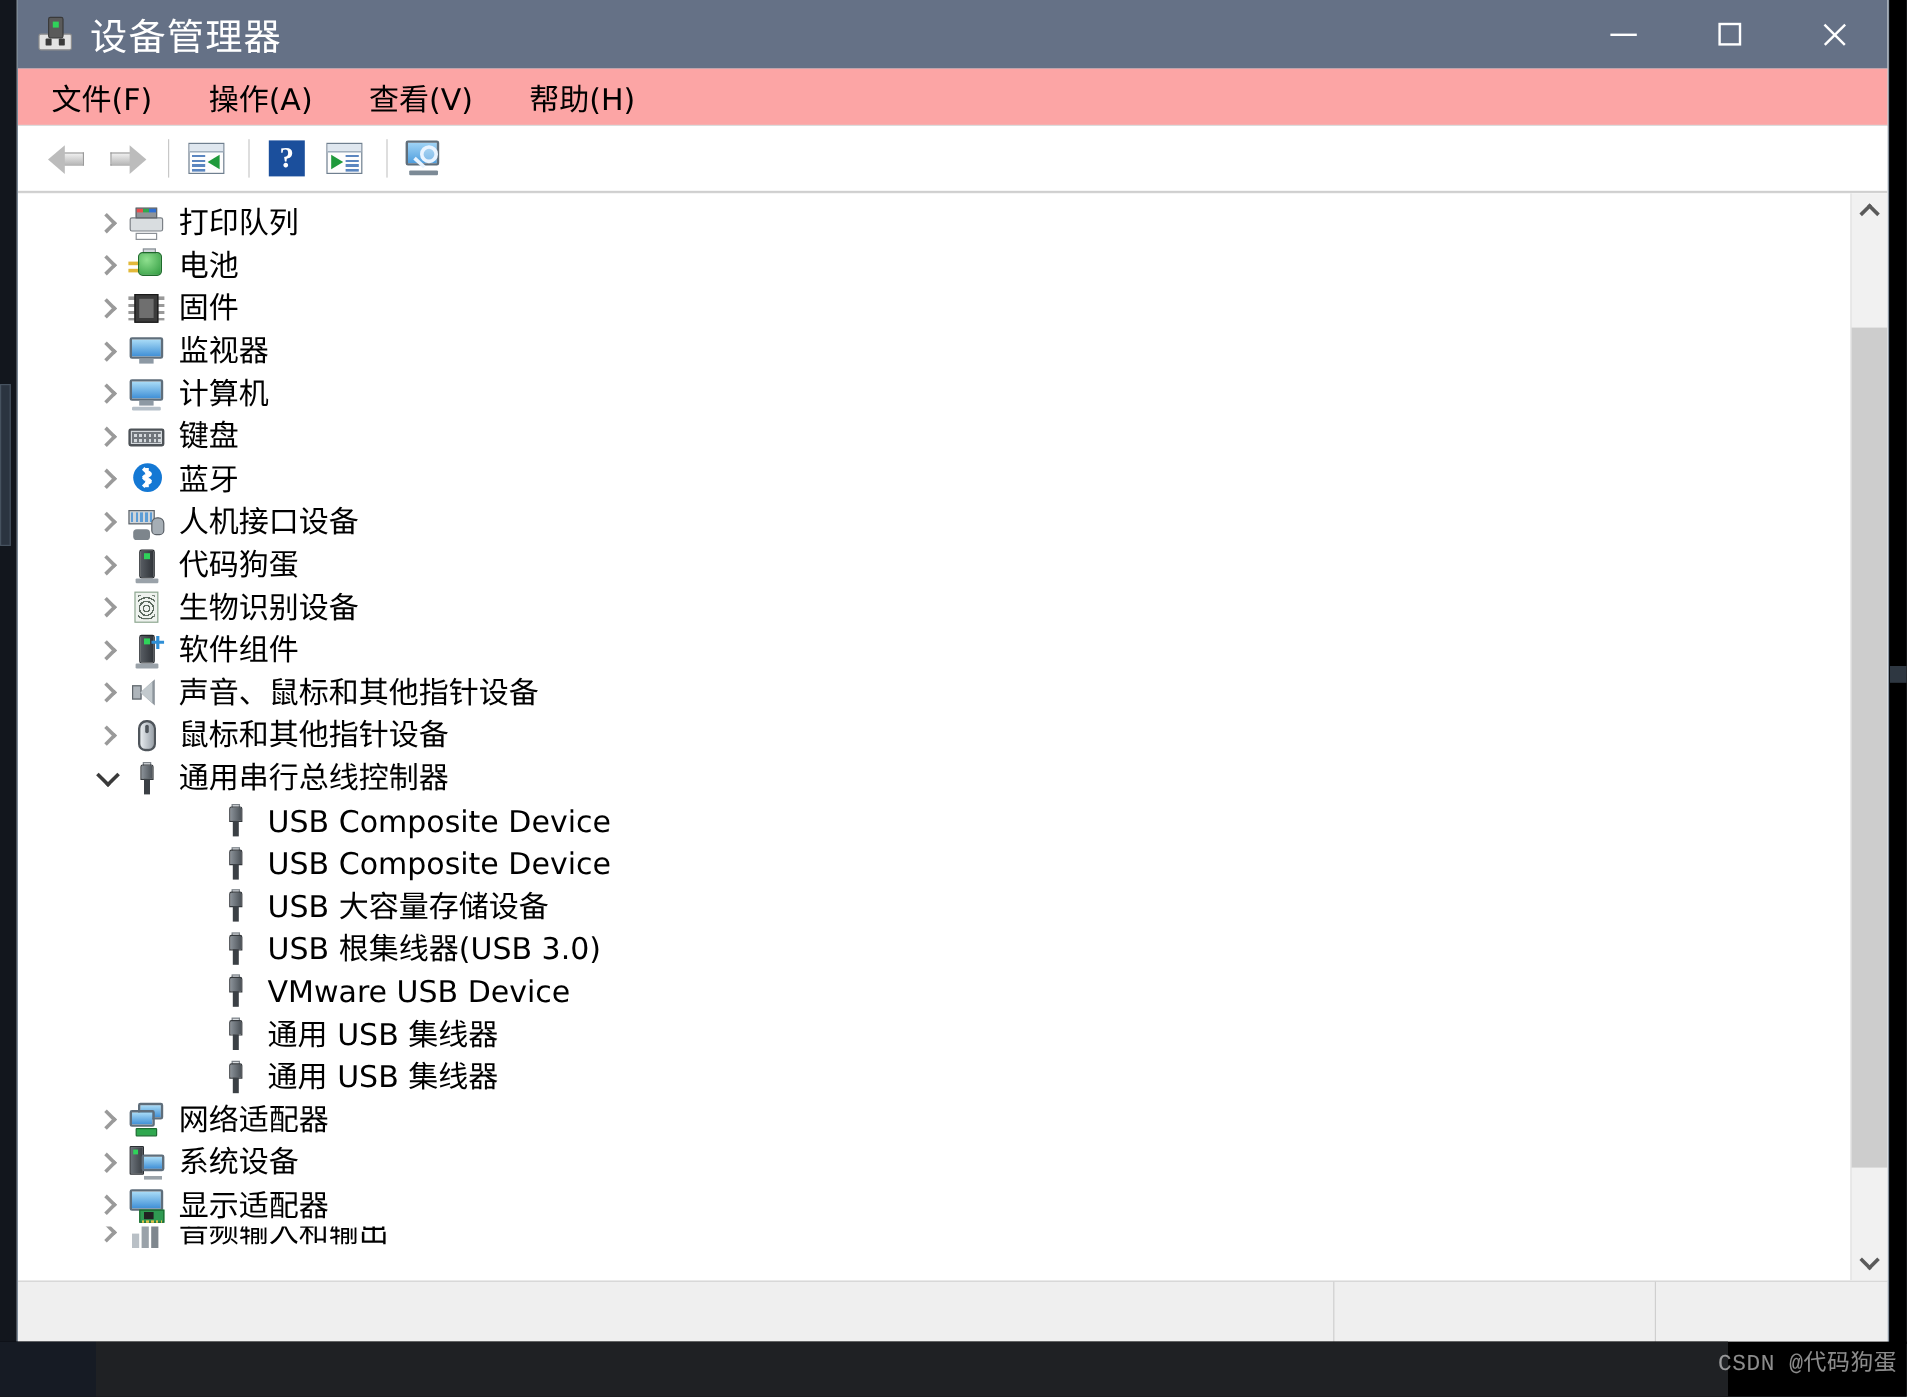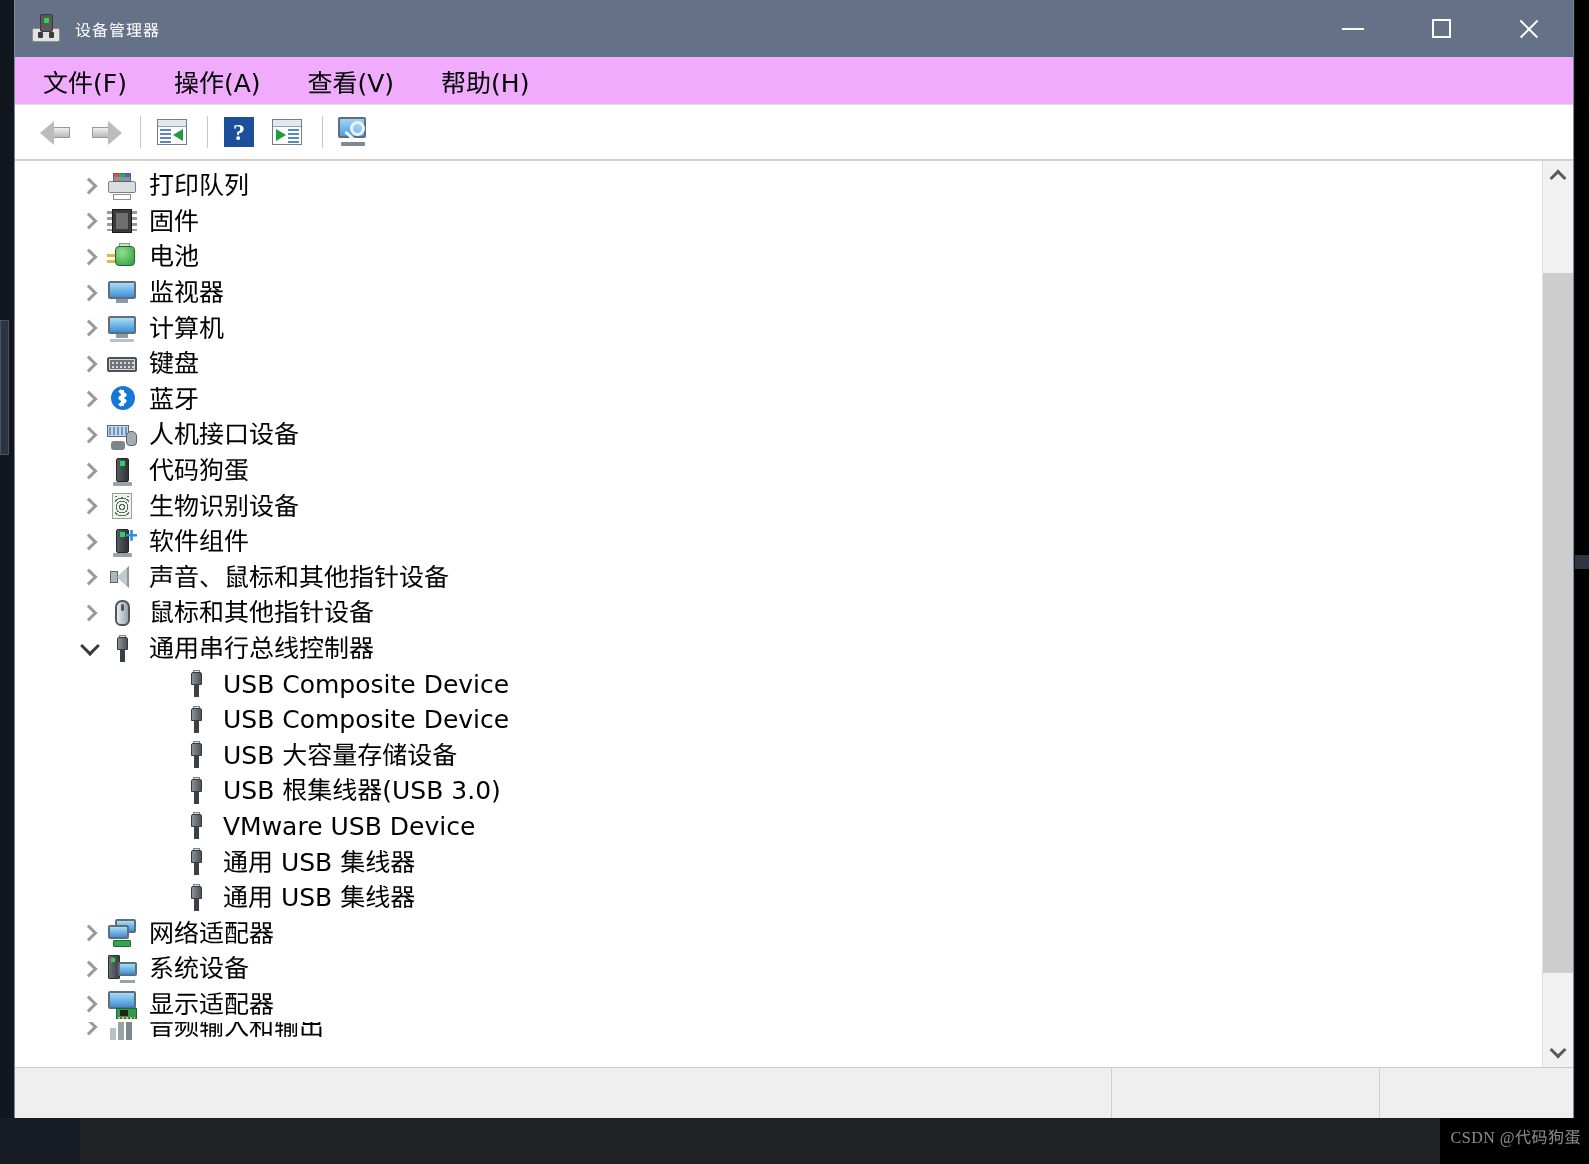--- a/index.html
+++ b/index.html
@@ -82,21 +82,21 @@
   .app-icon .tower {
     position: absolute; left: 9px; top: 0px; width: 13px; height: 18px;
     background: #5a5a5a; border: 1px solid #3a3a3a; border-radius: 2px;
     box-sizing: border-box;
   }
   .app-icon .led {
     position: absolute; left: 13px; top: 4px; width: 5px; height: 5px;
     background: #2fd35a;
   }
   .title-text {
-    margin-left: 14px; color: #ffffff; font-size: 16px;
+    margin-left: 14px; color: #ffffff; font-size: 31px;
     font-family: "DejaVu Sans", "Liberation Sans", sans-serif;
     letter-spacing: 1px; white-space: nowrap;
   }
   .win-controls {
     margin-left: auto; display: flex; height: 57px;
   }
   .win-btn {
     width: 88px; height: 57px;
     display: flex; align-items: center; justify-content: center;
     color: #ffffff;
@@ -107,21 +107,21 @@
   .glyph-close::before, .glyph-close::after {
     content: ""; position: absolute; left: 0; top: 11px;
     width: 24px; height: 1.6px; background: #ffffff;
   }
   .glyph-close::before { transform: rotate(45deg); }
   .glyph-close::after  { transform: rotate(-45deg); }
 
   
   .menubar {
     height: 47px; min-height: 47px;
-    background: #f0abfc;
+    background: #fca5a5;
     display: flex; align-items: center;
     padding-left: 26px;
     border-bottom: 1px solid #dcdcdc;
   }
   .menu-item {
     font-size: 25px; color: #000000; margin-right: 43px;
     font-family: "DejaVu Sans", "Liberation Sans", sans-serif;
     white-space: nowrap; cursor: default;
     padding: 3px 2px;
   }
@@ -363,22 +363,22 @@
   }
   .status-cell { height: 53px; display:flex; align-items:center; padding-left: 10px;
     font-size: 18px; color: #3b3b3b; box-sizing: border-box; }
   .status-cell.main { flex: 1; }
   .status-cell.seg1 { width: 268px; border-left: 1px solid #cfcfcf; }
   .status-cell.seg2 { width: 194px; border-left: 1px solid #cfcfcf; }
 
   
   .watermark {
     position: absolute; right: 8px; bottom: 16px;
-    color: rgba(255,255,255,0.55); font-size: 16px;
-    font-family: Liberation Serif, serif;
+    color: rgba(255,255,255,0.55); font-size: 19px;
+    font-family: Liberation Mono, monospace;
     letter-spacing: 0.5px; white-space: nowrap;
     mix-blend-mode: normal;
     z-index: 50;
   }
 </style>
 </head>
 <body>
 
 <div class="bg-dark-left"></div>
 <div class="bg-panel"></div>
@@ -468,38 +468,38 @@
           <span class="body"></span>
             <span class="top"></span>
             <span class="clr"></span>
             <span class="pap"></span>
         </span>
         <span class="label">打印队列</span>
       </div>
 
       <div class="row">
         <span class="chev collapsed"></span>
+        <span class="ico i-battery">
+          <span class="w1"></span>
+            <span class="w2"></span>
+            <span class="cap"></span>
+            <span class="cell"></span>
+        </span>
+        <span class="label">电池</span>
+      </div>
+
+      <div class="row">
+        <span class="chev collapsed"></span>
         <span class="ico i-chip">
           <span class="pinl"></span>
             <span class="pinr"></span>
             <span class="body"></span>
             <span class="inner"></span>
         </span>
         <span class="label">固件</span>
-      </div>
-
-      <div class="row">
-        <span class="chev collapsed"></span>
-        <span class="ico i-battery">
-          <span class="w1"></span>
-            <span class="w2"></span>
-            <span class="cap"></span>
-            <span class="cell"></span>
-        </span>
-        <span class="label">电池</span>
       </div>
 
       <div class="row">
         <span class="chev collapsed"></span>
         <span class="ico i-monitor">
           <span class="scr"></span>
             <span class="std"></span>
         </span>
         <span class="label">监视器</span>
       </div>

